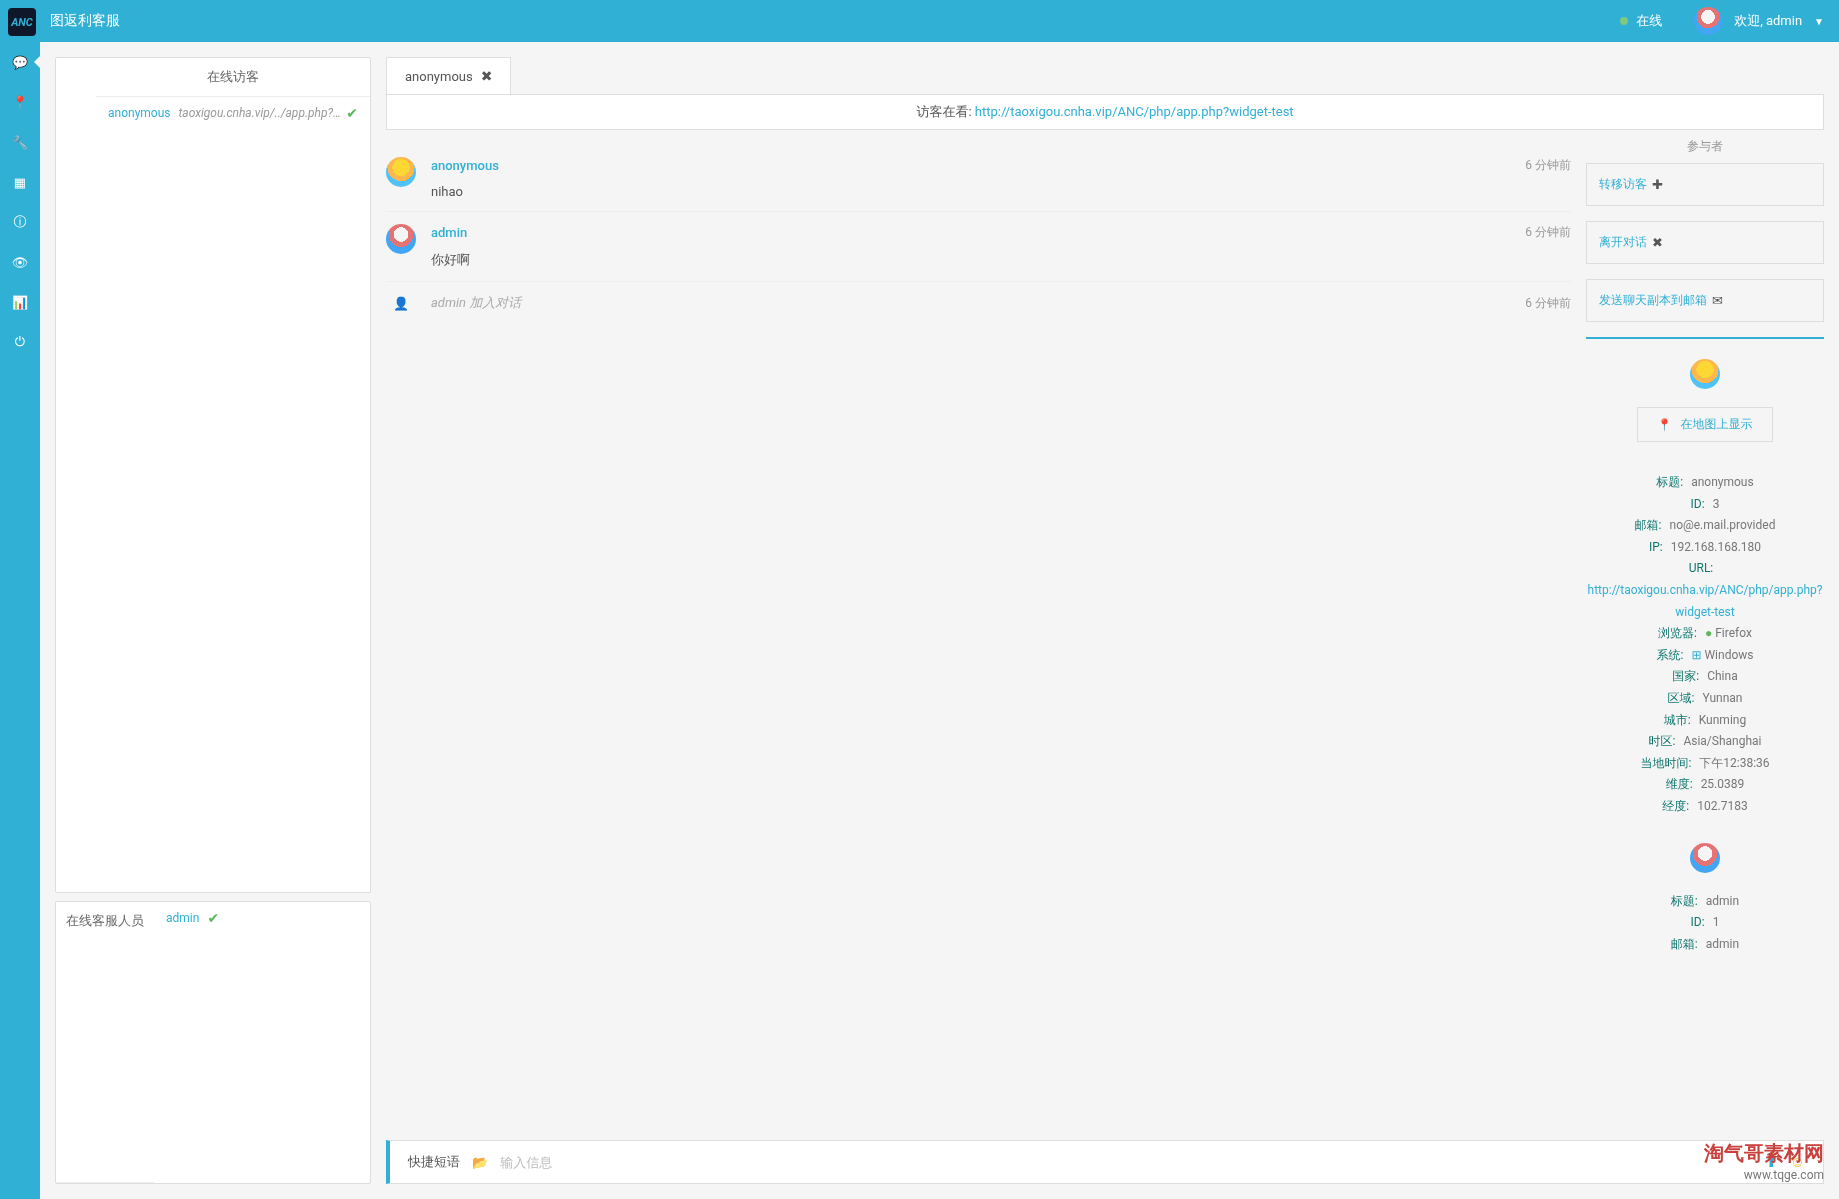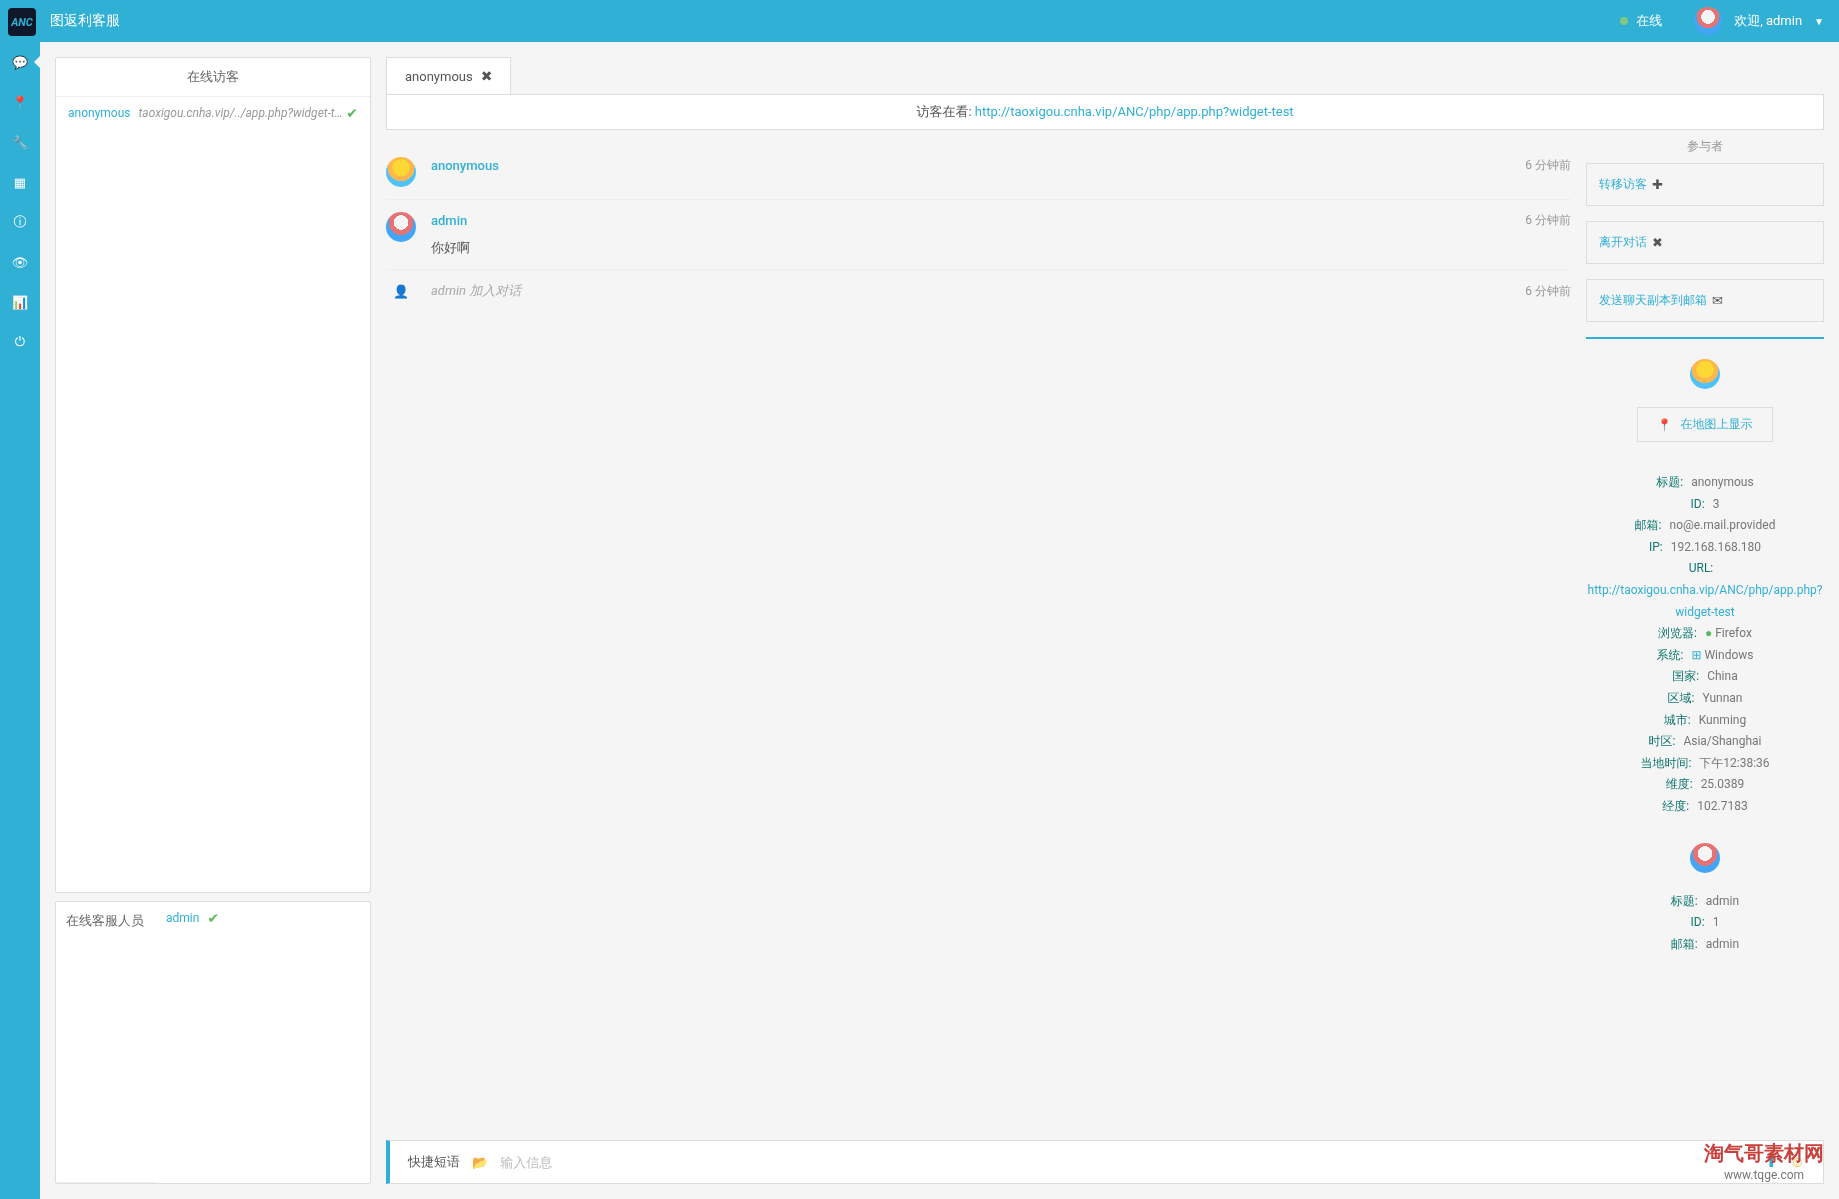--- a/index.html
+++ b/index.html
@@ -145,20 +145,21 @@
       color: #666;
       border-bottom: 1px solid #eee;
     }
     .panel-body {
       padding: 0;
     }
     .visitor-panel {
       flex: 1;
       display: flex;
       flex-direction: column;
+      padding-left: 40px;
     }
     .visitor-list {
       flex: 1;
     }
     .operator-panel {
       height: 283px;
       display: flex;
       flex-direction: row;
     }
     .visitor-row {
@@ -404,21 +405,20 @@
       text-align: right;
       line-height: 1.4;
     }
     .watermark-title {
       font-size: 20px;
       font-weight: bold;
       color: #C8413D;
     }
     .watermark-url {
       color: #777;
-      text-align: center;
     }
   </style>
 </head>
 <body>
 
 <div class="topbar">
   <div class="logo-box">ANC</div>
   <div class="topbar-left">
     <span class="topbar-title">图返利客服</span>
   </div>
@@ -500,20 +500,21 @@
 
     <div class="chat-body">
       <div class="chat-messages">
         <div class="message">
           <span class="message-avatar avatar avatar-visitor"></span>
           <div class="message-content">
             <div class="message-header">
               <span class="message-name">anonymous</span>
               <span class="message-time">6 分钟前</span>
             </div>
+            <div class="message-text">nihao</div>
           </div>
         </div>
         <div class="message">
           <span class="message-avatar avatar avatar-admin"></span>
           <div class="message-content">
             <div class="message-header">
               <span class="message-name">admin</span>
               <span class="message-time">6 分钟前</span>
             </div>
             <div class="message-text">你好啊</div>

